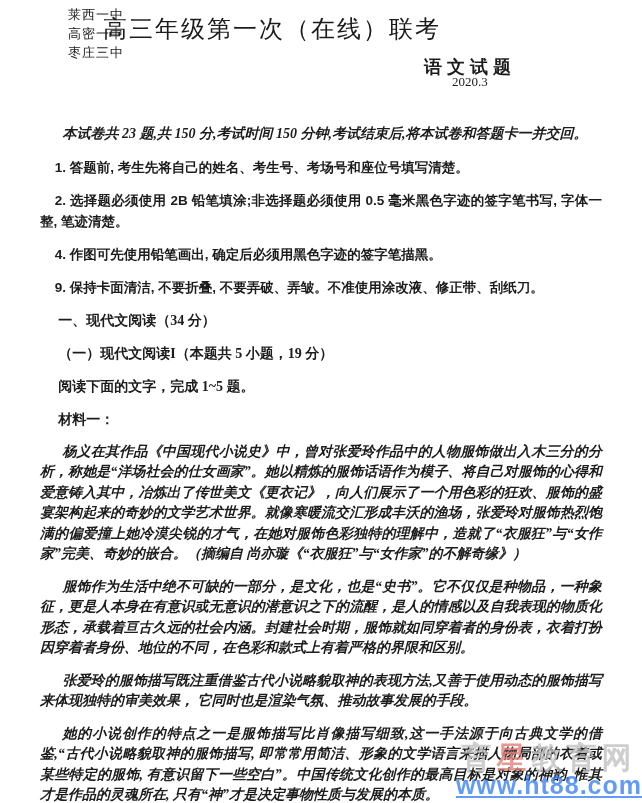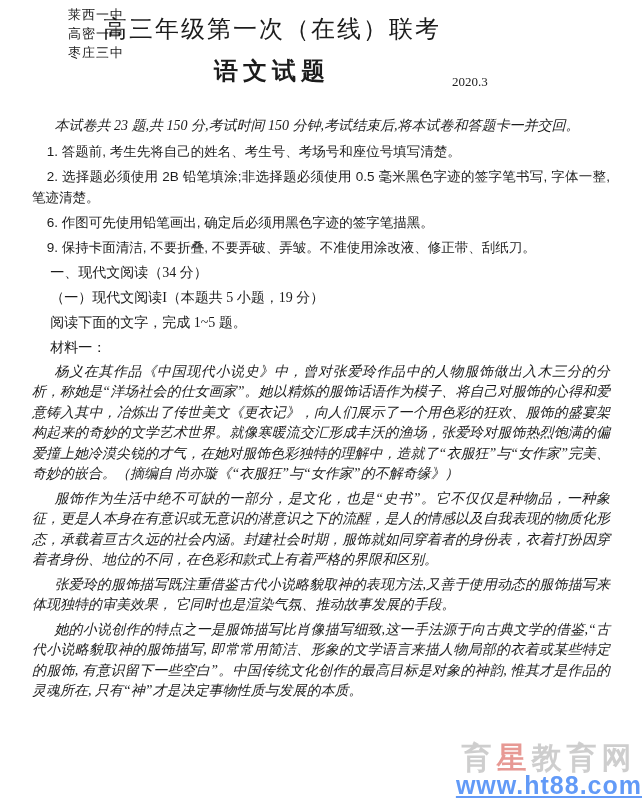--- a/index.html
+++ b/index.html
@@ -23,25 +23,25 @@
     position: absolute; left: 40px; top: 5px;
     font-size: 13px; line-height: 19px; letter-spacing: 1px;
   }
   .titles { width: 488px; margin: 0; text-align: center; }
   .main-title {
     padding-top: 13px;
     font-size: 24px; font-weight: normal; letter-spacing: 2px;
   }
   .sub-title {
     margin-top: 10px;
-    font-size: 24px; font-weight: bold; letter-spacing: 5px;
+    font-size: 18px; font-weight: bold; letter-spacing: 5px; text-align: right;
   }
   .date { position: absolute; left: 424px; top: 74px; font-size: 13px; }
   
-  .doc p { margin: 4px; text-align: justify; }
+  .doc p { margin: 12px; text-align: justify; font-weight: bold; }
   .kai {
     font-size: 14px; line-height: 20.5px;
     font-style: italic; text-indent: 1.6em;
   }
   .notice-title {
     font-family: "Liberation Sans", sans-serif;
     font-weight: bold; font-size: 14.5px; line-height: 22px;
   }
   .notice-item {
     font-family: "Liberation Sans", sans-serif;
@@ -77,21 +77,21 @@
       <div class="sub-title">语文试题</div>
     </div>
     <div class="date">2020.3</div>
   </div>
 
   <div class="doc">
     <p class="kai">本试卷共 23 题,共 150 分,考试时间 150 分钟,考试结束后,将本试卷和答题卡一并交回。</p>
 
     <p class="notice-item">1. 答题前, 考生先将自己的姓名、考生号、考场号和座位号填写清楚。</p>
     <p class="notice-item">2. 选择题必须使用 2B 铅笔填涂;非选择题必须使用 0.5 毫米黑色字迹的签字笔书写, 字体一整, 笔迹清楚。</p>
-    <p class="notice-item">6. 作图可先使用铅笔画出, 确定后必须用黑色字迹的签字笔描黑。</p>
+    <p class="notice-item">4. 作图可先使用铅笔画出, 确定后必须用黑色字迹的签字笔描黑。</p>
     <p class="notice-item">9. 保持卡面清洁, 不要折叠, 不要弄破、弄皱。不准使用涂改液、修正带、刮纸刀。</p>
 
     <p class="head-line">一、现代文阅读（34 分）</p>
     <p class="head-line">（一）现代文阅读I（本题共 5 小题，19 分）</p>
     <p class="head-line">阅读下面的文字，完成 1~5 题。</p>
 
     <p class="head-line">材料一：</p>
     <p class="kai">杨义在其作品《中国现代小说史》中，曾对张爱玲作品中的人物服饰做出入木三分的分析，称她是“洋场社会的仕女画家”。她以精炼的服饰话语作为模子、将自己对服饰的心得和爱意铸入其中，冶炼出了传世美文《更衣记》，向人们展示了一个用色彩的狂欢、服饰的盛宴架构起来的奇妙的文学艺术世界。就像寒暖流交汇形成丰沃的渔场，张爱玲对服饰热烈饱满的偏爱撞上她冷漠尖锐的才气，在她对服饰色彩独特的理解中，造就了“衣服狂”与“女作家”完美、奇妙的嵌合。（摘编自 尚亦璇《“衣服狂”与“女作家”的不解奇缘》）</p>
     <p class="kai">服饰作为生活中绝不可缺的一部分，是文化，也是“史书”。它不仅仅是种物品，一种象征，更是人本身在有意识或无意识的潜意识之下的流醒，是人的情感以及自我表现的物质化形态，承载着亘古久远的社会内涵。封建社会时期，服饰就如同穿着者的身份表，衣着打扮因穿着者身份、地位的不同，在色彩和款式上有着严格的界限和区别。</p>
 

